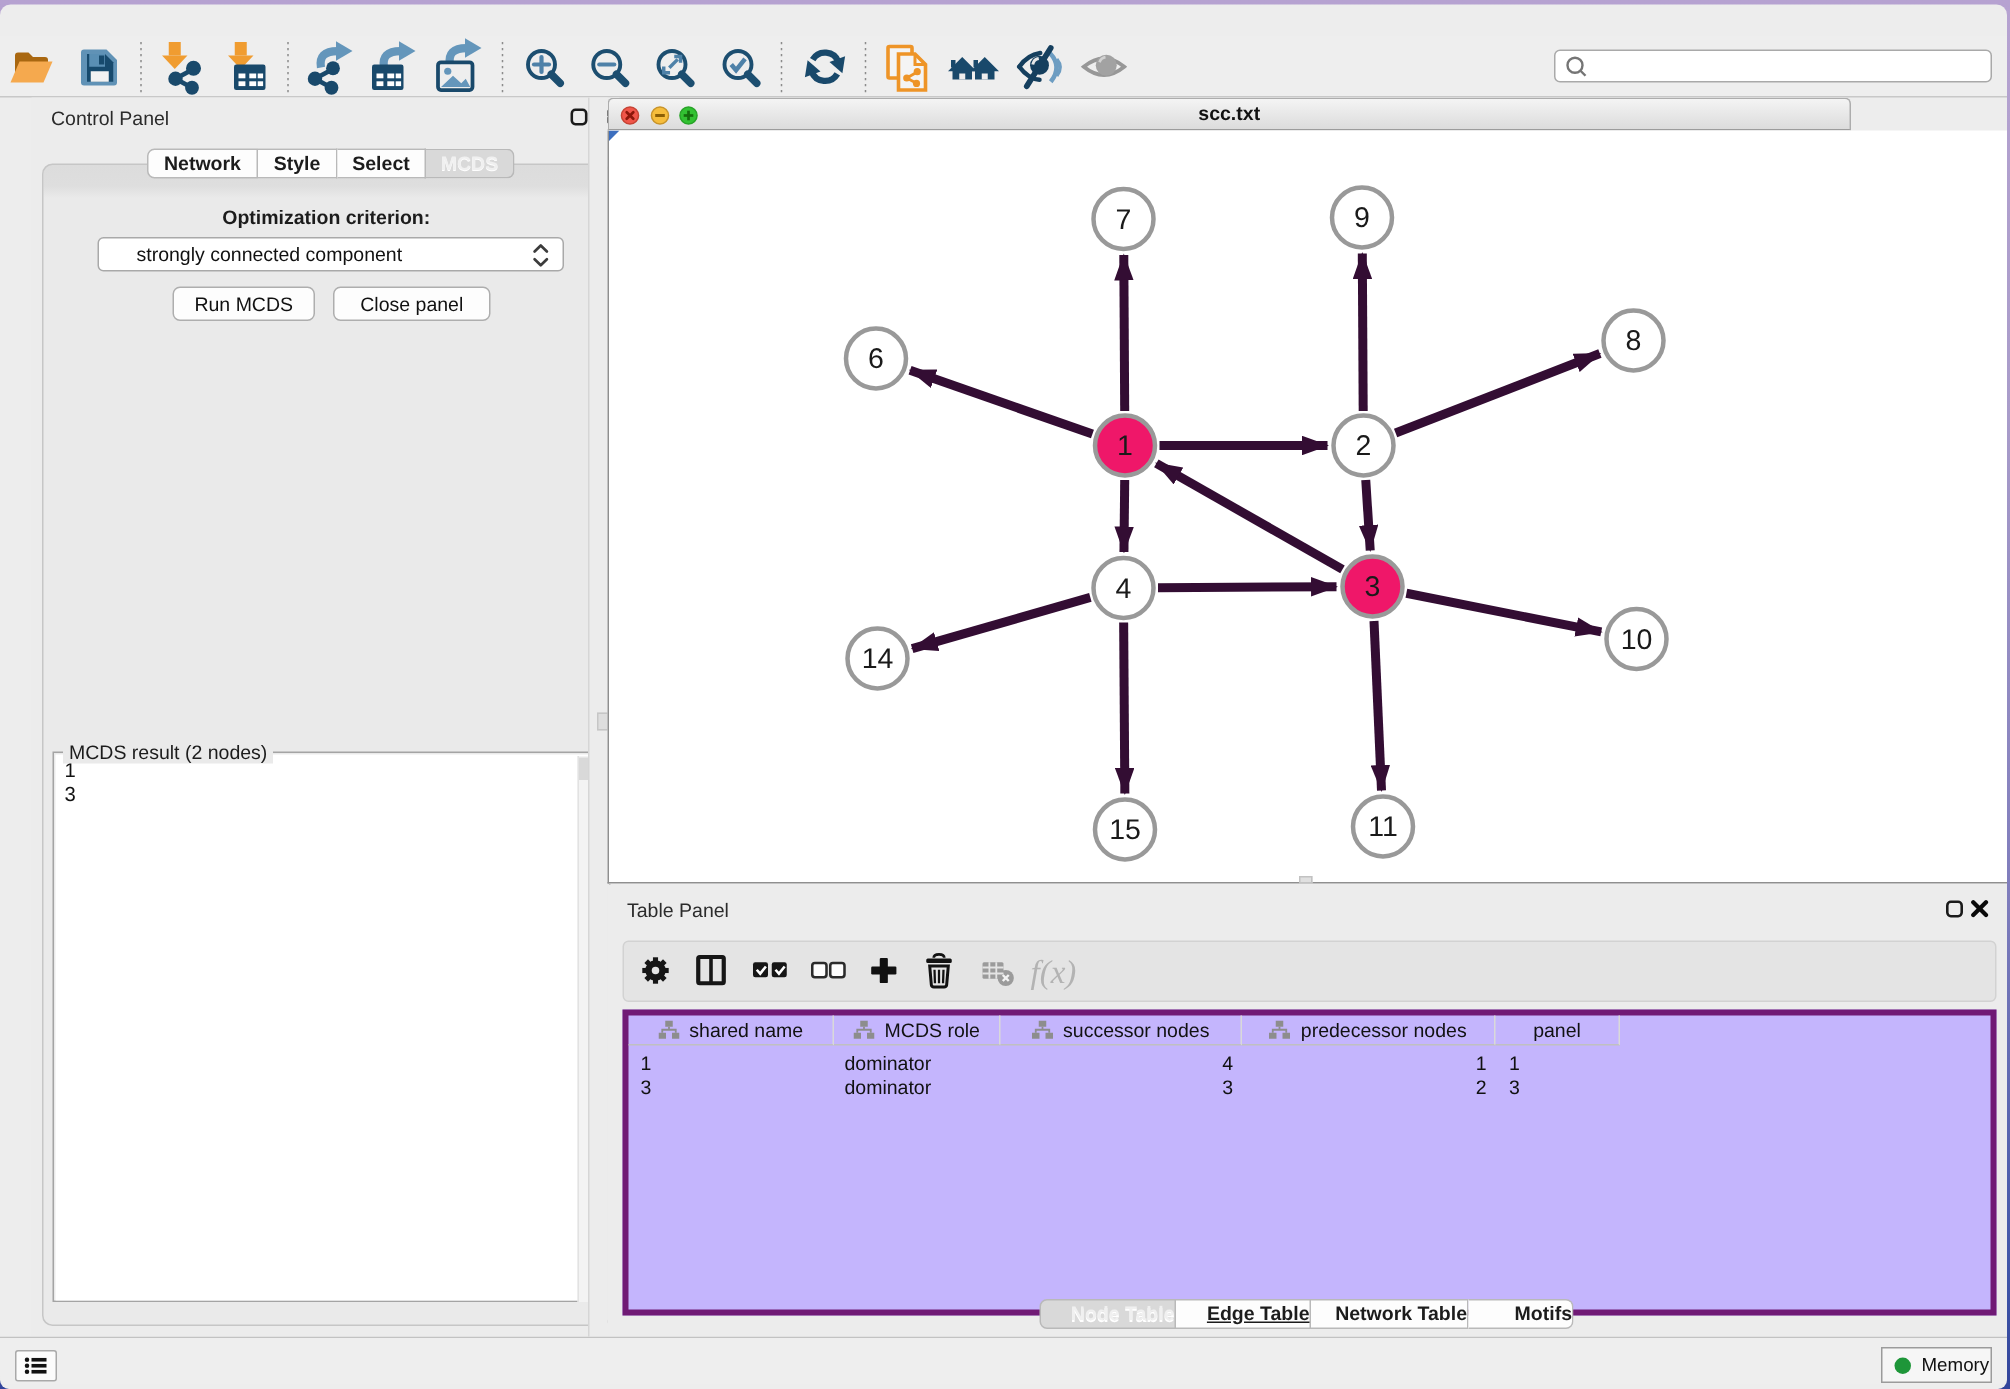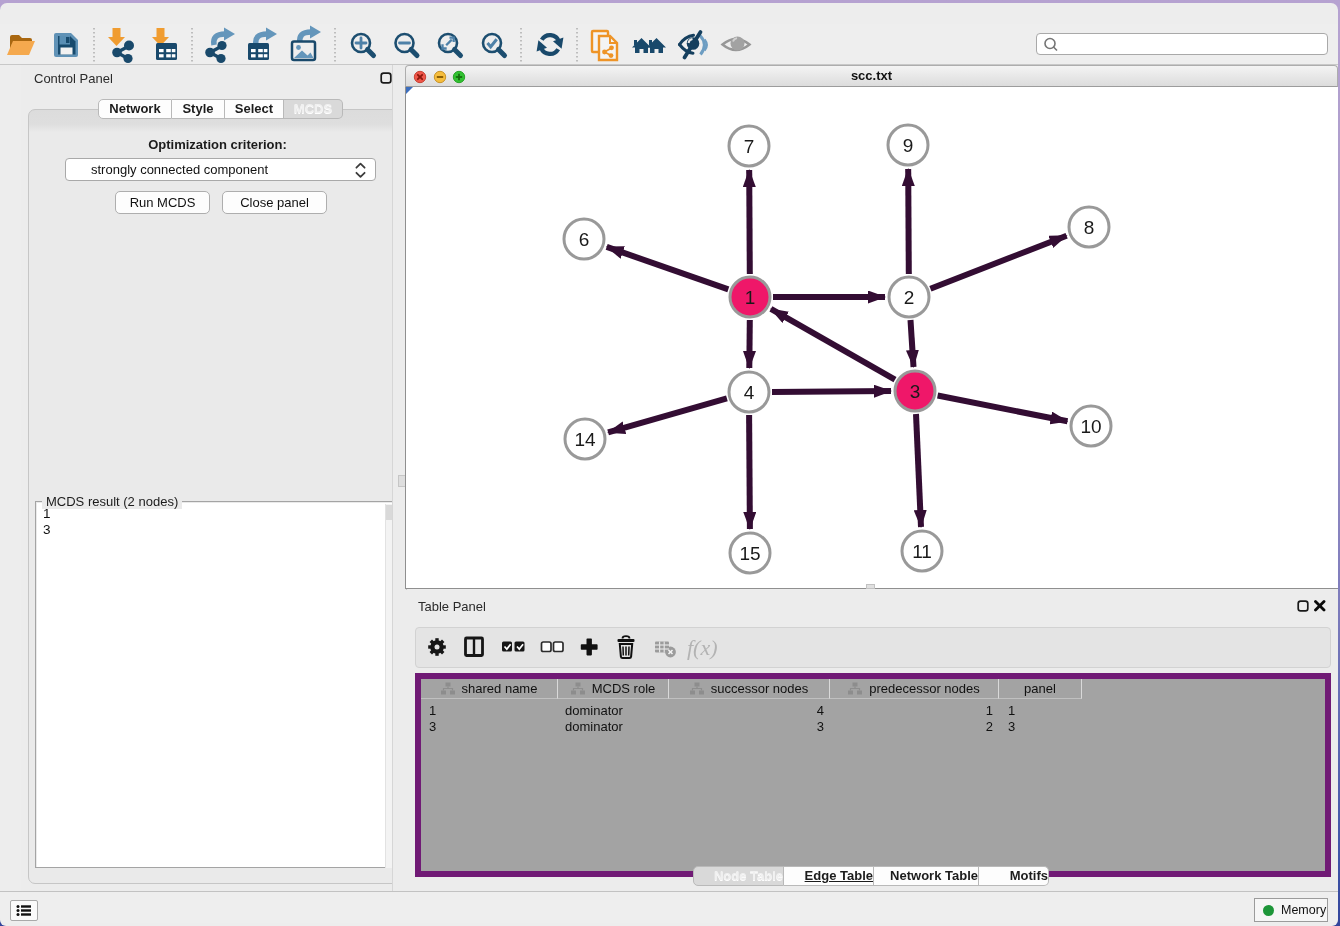--- a/index.html
+++ b/index.html
@@ -43,34 +43,34 @@
   border:1px solid #a4a4a4; }
 #legend { position:absolute; left:6px; top:-8px; background:#eaeaea; padding:0 4px;
   font-size:13px; color:#1c1c1c; }
 #fs-white { position:absolute; left:1px; top:1px; width:366px; height:364px; background:#fff;
   font-size:13.5px; color:#111; line-height:16px; padding:3px 0 0 6px; }
 #fs-scroll { position:absolute; right:8px; top:1px; width:10px; height:364px;
   background:#f3f3f3; border-left:1px solid #e2e2e2; }
 #fs-thumb { position:absolute; left:0; top:1px; width:10px; height:15px; background:#d9d9d9; }
 
 #netwin { position:absolute; left:405px; top:62px; width:933px; height:524px; }
-#net-tb { position:absolute; left:0; top:0; width:933px; height:22px;
+#net-tb { position:absolute; left:0; top:0; width:829px; height:22px;
   background:linear-gradient(180deg,#f4f4f4,#dcdcdc); border:1px solid #adadad;
   border-bottom:1px solid #9c9c9c; border-radius:4px 4px 0 0; }
 #net-title { position:absolute; top:2px; left:0; width:100%; text-align:center;
   font-size:13px; font-weight:700; color:#111; }
 #canvas { position:absolute; left:0; top:22px; width:933px; height:502px; background:#fff;
   border-left:1px solid #8f8f8f; border-bottom:1px solid #8f8f8f; }
 
 #tpanel { position:absolute; left:405px; top:587px; width:933px; height:301px; background:#ececec; }
 #tp-title { position:absolute; left:13px; top:9px; font-size:13px; color:#2b2b2b; }
 #tp-toolbar { position:absolute; left:10px; top:37px; width:916px; height:41px;
   background:#e4e4e4; border:1px solid #d2d2d2; border-radius:4px; }
-#tbl { position:absolute; left:10px; top:83px; width:916px; height:204px; background:#a3a3a3;
-  border:6px solid #701a75; }
+#tbl { position:absolute; left:10px; top:83px; width:916px; height:204px; background:#c4b5fd;
+  border:4px solid #701a75; }
 .hcell { position:absolute; top:0; height:20px; border-right:1px solid #d9d9d9;
   border-bottom:1px solid #c0c0c0; font-size:13px; color:#111;
   display:flex; align-items:center; justify-content:center; gap:7px; }
 .cell { position:absolute; font-size:13px; color:#111; height:16px; line-height:16px; }
 .btab { position:absolute; top:276px; height:20px; background:#fdfdfd;
   border:1px solid #b9b9b9; font-size:13px; font-weight:bold; color:#1c1c1c; text-align:right; line-height:18px; }
 
 #statusbar { position:absolute; left:0; top:888px; width:1338px; height:32px;
   background:#eeeeee; border-top:1px solid #c2c2c2; border-radius:0 0 6px 6px; }
 #listbtn { position:absolute; left:10px; top:8px; width:28px; height:21px;

